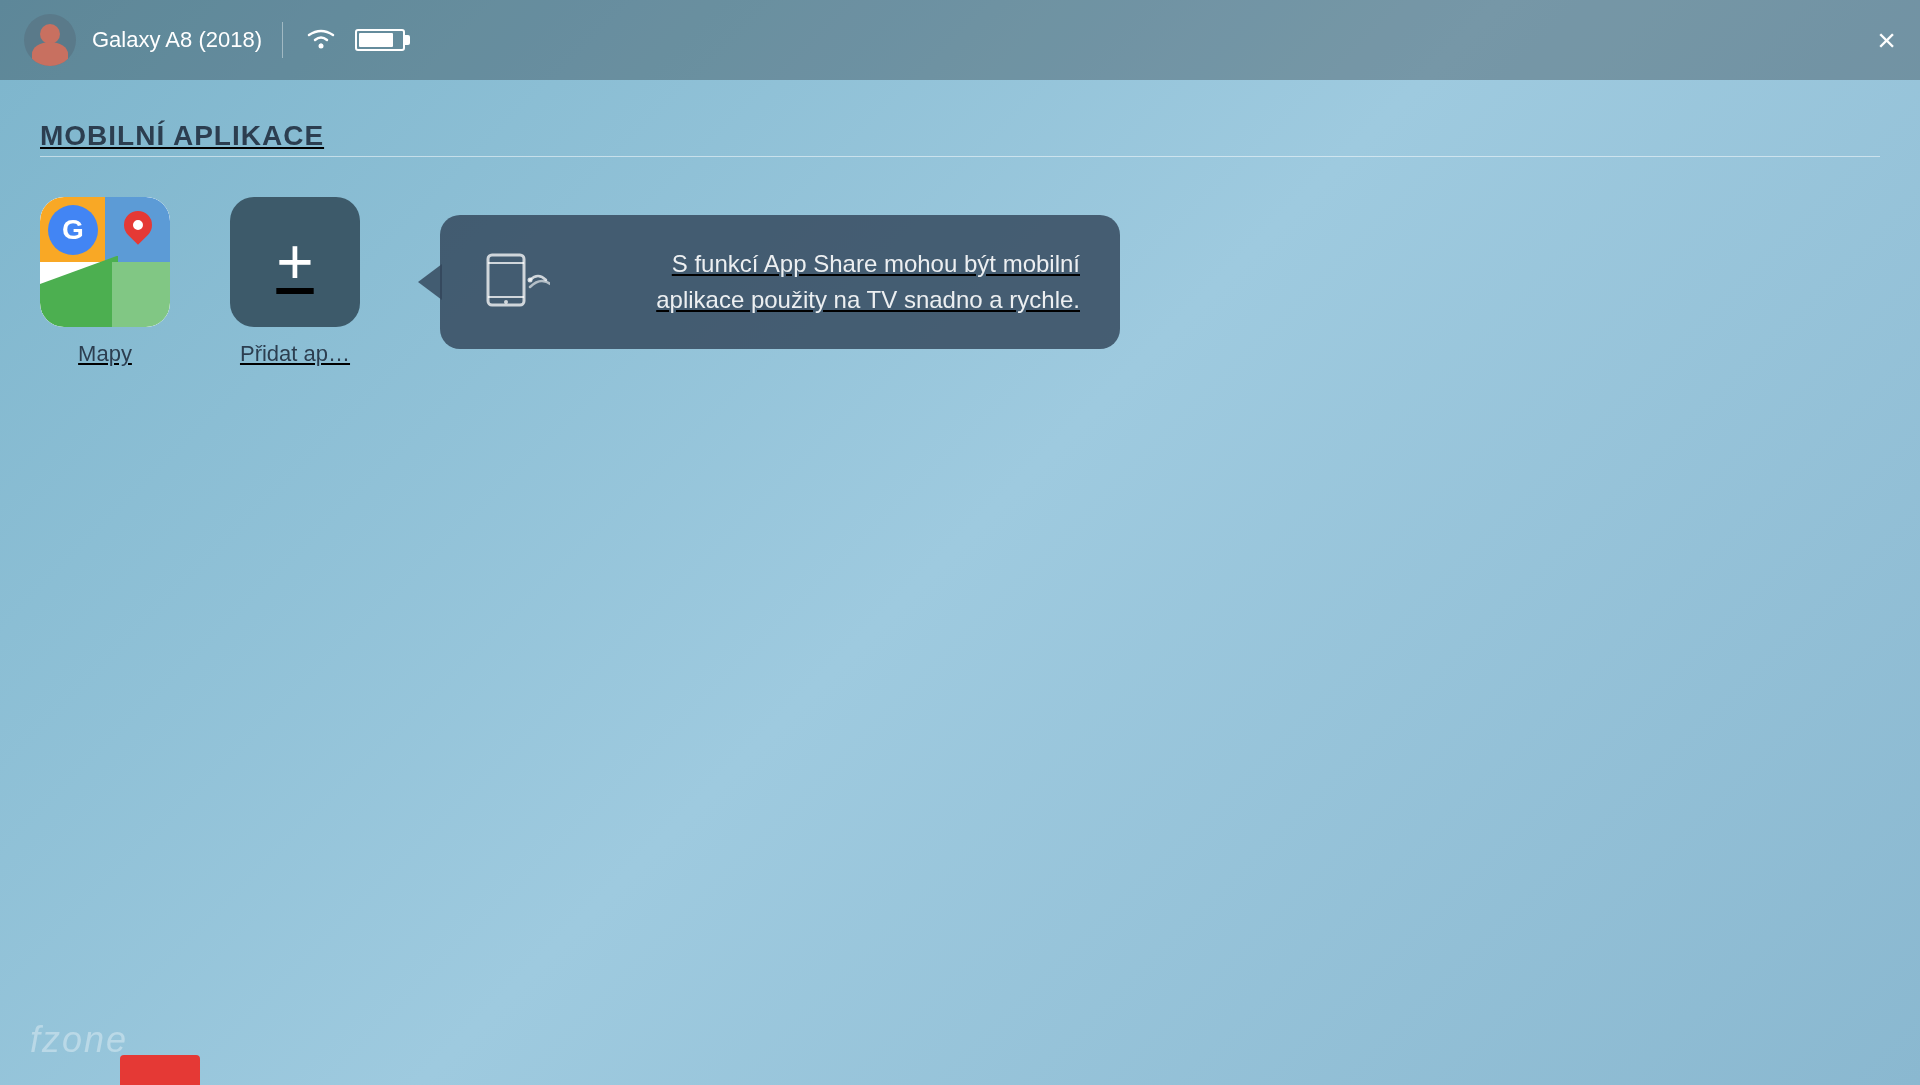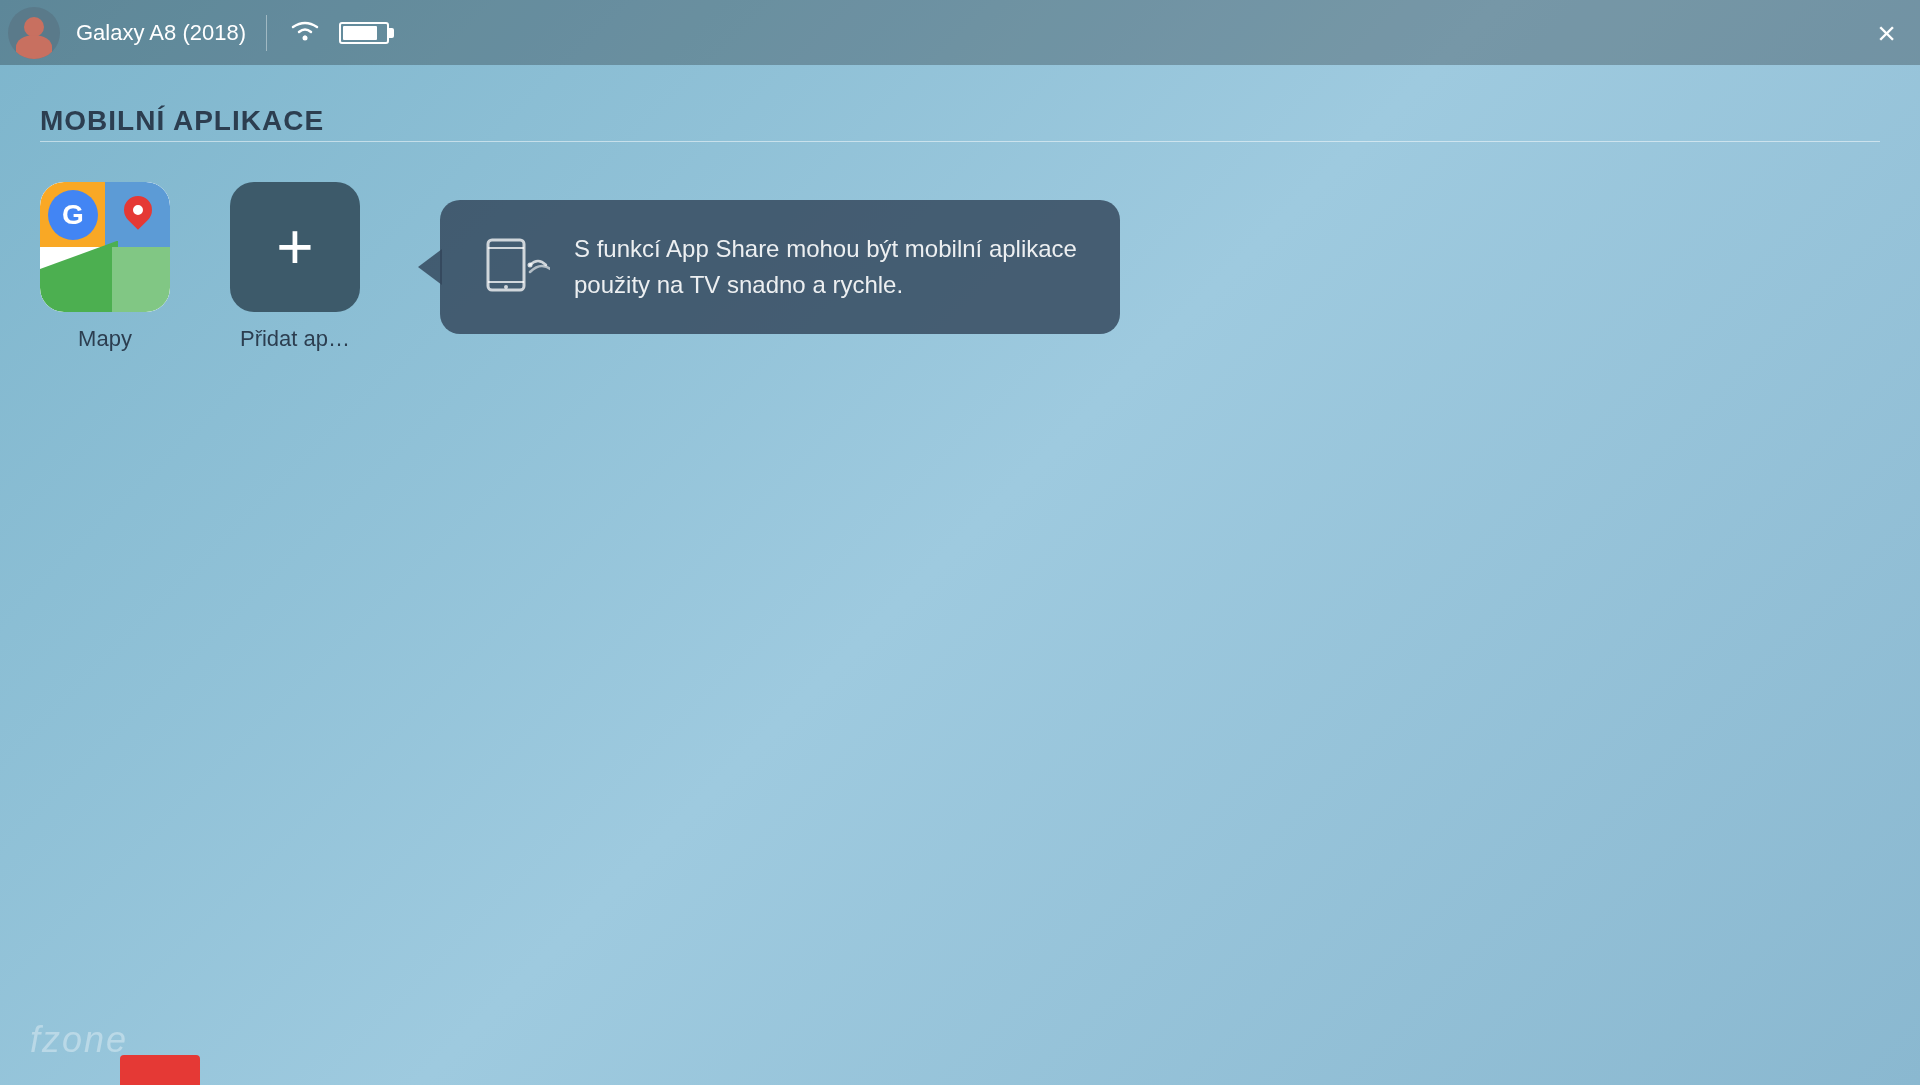--- a/index.html
+++ b/index.html
@@ -10,25 +10,25 @@
       background-color: #8ab8d0;
       background: linear-gradient(135deg, #7db5cc 0%, #9ecadf 50%, #8ab8d0 100%);
       font-family: 'Segoe UI', Arial, sans-serif;
       overflow: hidden;
       position: relative;
     }
 
     
     .top-bar {
       width: 100%;
-      height: 65px;
+      height: 80px;
       background: rgba(0,0,0,0.25);
       display: flex;
       align-items: center;
-      padding: 0 8px;
+      padding: 0 24px;
       position: relative;
     }
 
     .avatar {
       width: 52px;
       height: 52px;
       border-radius: 50%;
       background: #5a7a8a;
       overflow: hidden;
       position: relative;
@@ -121,20 +121,21 @@
       color: #fff;
       font-size: 32px;
       cursor: pointer;
       font-weight: 300;
       line-height: 1;
     }
 
     
     .main-content {
       padding: 40px 40px 0 40px;
+      text-decoration: underline;
     }
 
     .section-title {
       color: #2c3e50;
       font-size: 28px;
       font-weight: 600;
       letter-spacing: 1px;
       margin-bottom: 4px;
     }
 
@@ -308,25 +309,26 @@
       font-weight: 400;
     }
 
     
     .info-bubble {
       background: rgba(50, 70, 90, 0.82);
       border-radius: 20px;
       padding: 30px 40px;
       display: flex;
       align-items: center;
-      gap: 24px;
+      gap: 30px;
       max-width: 680px;
       margin-left: 20px;
       align-self: center;
       position: relative;
+      text-align: right;
     }
 
     .info-bubble::before {
       content: '';
       position: absolute;
       left: -22px;
       top: 50%;
       transform: translateY(-50%);
       width: 0;
       height: 0;

